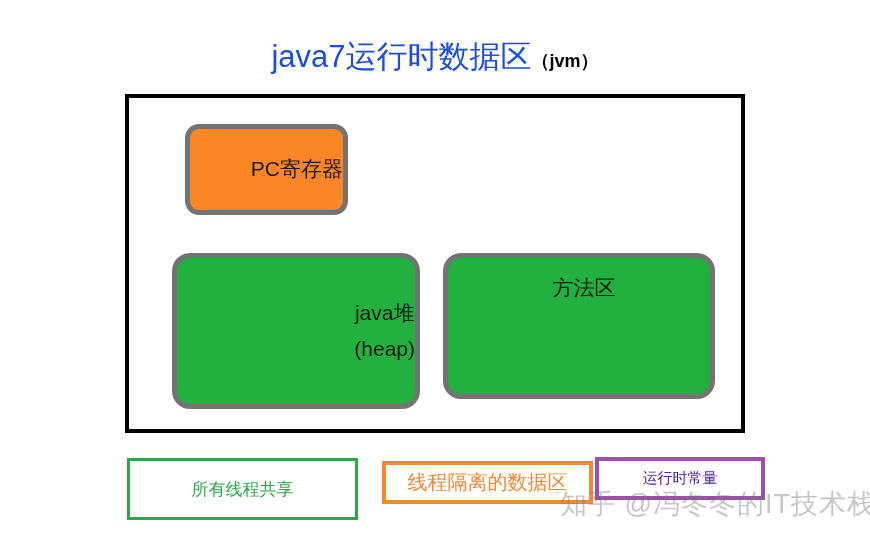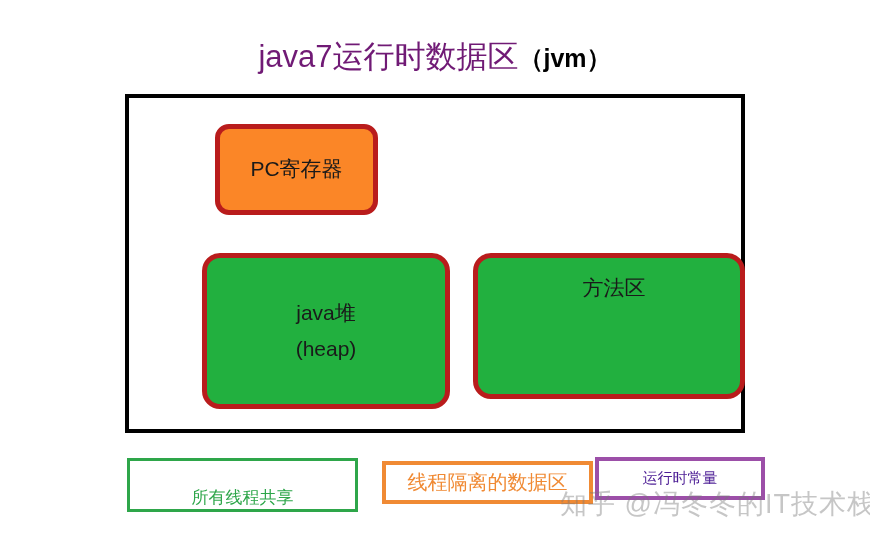--- a/index.html
+++ b/index.html
@@ -27,25 +27,25 @@
   .title-row {
     position: absolute;
     left: 0;
     top: 36px;
     width: 870px;
     text-align: center;
     white-space: nowrap;
   }
   .title-main {
     font-size: 31px;
-    color: #701a75;
+    color: #1d4ed8;
     letter-spacing: 0px;
   }
   .title-sub {
-    font-size: 25px;
+    font-size: 18px;
     color: #000000;
     font-weight: bold;
     letter-spacing: 0px;
   }
 
   
   .outer-frame {
     position: absolute;
     left: 125px;
     top: 94px;
@@ -53,28 +53,27 @@
     height: 339px;
     border: 4px solid #000000;
     box-sizing: border-box;
     background: #ffffff;
   }
 
   
   .region {
     position: absolute;
     box-sizing: border-box;
-    border: 5px solid #b91c1c;
+    border: 5px solid #737373;
     border-radius: 14px;
     display: flex;
     align-items: center;
-    justify-content: center;
+    justify-content: flex-end;
     text-align: center;
     line-height: 1.25;
-    margin-left: 30px;
   }
   .region.orange { background: #FB8627; }
   .region.green  { background: #22B03F; }
   .region.purple { background: #A855B0; }
 
   .region-label {
     font-size: 21px;
     color: #1a1a1a;
   }
 
@@ -116,23 +115,22 @@
     position: absolute;
     box-sizing: border-box;
     background: #ffffff;
     display: flex;
     align-items: center;
     justify-content: center;
   }
   .legend-label { white-space: nowrap; }
 
   #legend-shared {
-    left: 127px; top: 458px; width: 231px; height: 54px;
+    left: 127px; top: 458px; width: 231px; height: 62px;
     border: 3px solid #2EA64A;
-    align-items: flex-end;
   }
   #legend-shared .legend-label { font-size: 17px; color: #2EA64A; }
 
   #legend-isolated {
     left: 382px; top: 461px; width: 211px; height: 43px;
     border: 4px solid #F08A34;
   }
   #legend-isolated .legend-label { font-size: 20px; color: #F08A34; }
 
   #legend-constpool {

